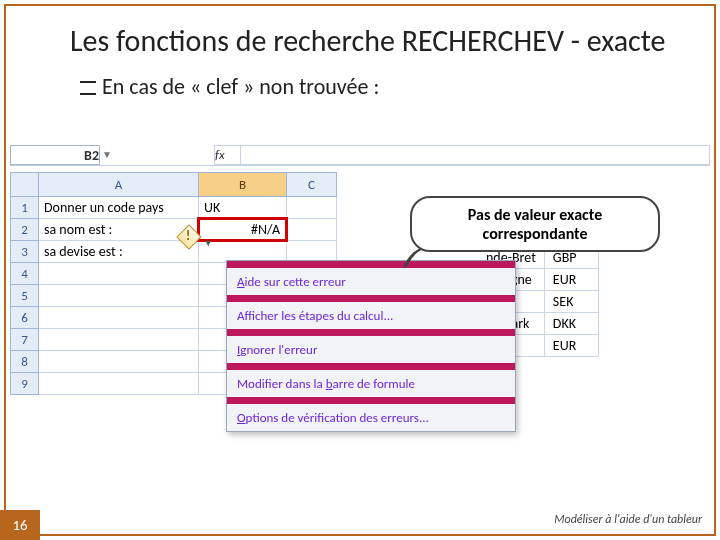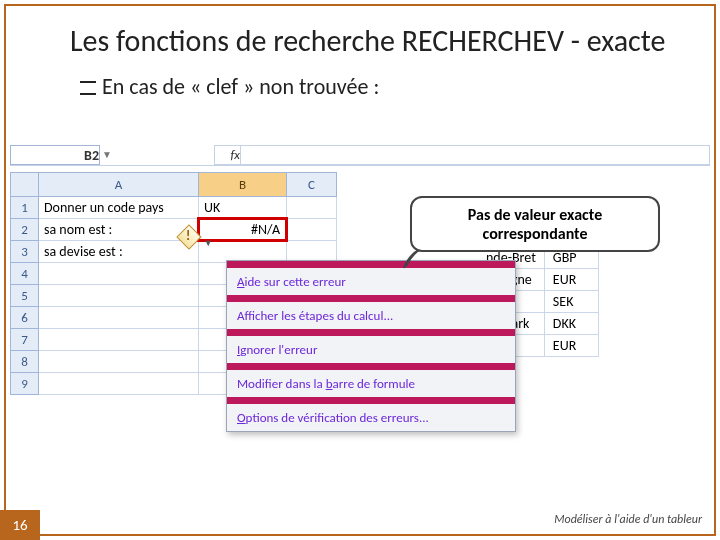--- a/index.html
+++ b/index.html
@@ -6,42 +6,42 @@
   body { width: 720px; height: 540px; font-family: Calibri, Arial, sans-serif; background: #fff; position: relative; overflow: hidden; }
   .frame { position: absolute; top: 4px; left: 4px; right: 4px; bottom: 4px; border: 2px solid #b8651e; }
   .title { font-size: 30px; font-weight: 400; color: #222; padding: 24px 0 0 70px; line-height: 1.15; }
   .subtitle { font-size: 22px; color: #222; padding: 14px 0 0 80px; }
   .subtitle::before { content: ""; display: inline-block; width: 16px; height: 10px; border-top: 2px solid #222; border-bottom: 2px solid #222; margin-right: 6px; vertical-align: middle; }
   .sheet { position: absolute; top: 144px; left: 10px; right: 10px; height: 300px; }
   .formula-row { display: flex; align-items: center; height: 22px; background: #fff; border-bottom: 1px solid #c5d2e6; font-size: 14px; }
   .namebox { width: 90px; text-align: right; border: 1px solid #a3b5d6; background: #fff; height: 20px; line-height: 20px; font-weight: 600; color: #333; }
   .nb-arrow { width: 14px; text-align: center; color: #777; font-size: 10px; }
   .fx-area { flex: 1; display: flex; align-items: center; border: 1px solid #c5d2e6; height: 20px; }
-  .fx-btn { width: 26px; text-align: right; font-style: italic; font-size: 13px; color: #333; border-right: 1px solid #c5d2e6; height: 100%; line-height: 18px; }
+  .fx-btn { width: 26px; text-align: left; font-style: italic; font-size: 13px; color: #333; border-right: 1px solid #c5d2e6; height: 100%; line-height: 18px; }
   .fx-text { padding-left: 6px; font-size: 14px; color: #222; }
   .grid { position: relative; margin-top: 6px; }
   .grid-table { border-collapse: collapse; font-size: 14px; }
   .rowhead { background: #e4ecf7; border: 1px solid #9fb6d9; text-align: center; width: 28px; color: #3b5a8a; font-size: 13px; height: 22px; }
   .colhead { background: #e4ecf7; border: 1px solid #9fb6d9; text-align: center; color: #3b5a8a; font-size: 13px; height: 24px; }
   .colhead.active { background: #f8cf87; color: #5a3a0a; }
   .corner { background: #e4ecf7; border: 1px solid #9fb6d9; width: 28px; }
   .cell { border: 1px solid #cbd6e8; height: 22px; padding: 0 5px; background: #fff; white-space: nowrap; }
   .errcell { border: 3px solid #d10000; text-align: right; font-weight: 400; }
   .errdiamond { display: inline-block; width: 18px; height: 18px; border: 1px solid #c0902a; background: linear-gradient(#fffbe8,#f6e3a2); transform: rotate(45deg); position: relative; cursor: pointer; }
   .errdiamond span { position: absolute; transform: rotate(-45deg); left: 4px; top: 0px; font-weight: bold; color: #8a5a00; font-size: 13px; }
   .err-arrow { font-size: 9px; color: #555; vertical-align: middle; margin-left: 2px; }
   .menu { position: absolute; left: 216px; top: 88px; width: 290px; background: #f1f3f7; border: 1px solid #9aa6b8; box-shadow: 2px 3px 6px rgba(0,0,0,0.25); font-size: 13px; z-index: 5; }
   .menu .hdr { padding: 6px 10px; font-weight: 600; color: #1a3a7a; background: #f6f8fb; }
   .menu .itm { padding: 6px 10px; border-top: 7px solid #be185d; cursor: pointer; color: #6d28d9; }
   .menu .u { text-decoration: underline; }
   .right-table { position: absolute; left: 468px; top: 30px; border-collapse: collapse; font-size: 14px; }
   .right-table th { background: #fff; border: 1px solid #cbd6e8; padding: 2px 8px; font-weight: 400; }
   .right-table td { border: 1px solid #cbd6e8; padding: 2px 8px; height: 22px; }
   .right-table .clip { border-left: none; }
-  .callout { position: absolute; left: 400px; top: 24px; width: 250px; height: 56px; background: #fff; border: 2px solid #444; border-radius: 12px; z-index: 8; display: flex; align-items: center; justify-content: center; text-align: center; font-size: 16px; font-weight: 600; line-height: 1.2; padding: 4px 10px; }
+  .callout { position: absolute; left: 400px; top: 24px; width: 250px; height: 56px; background: #fff; border: 2px solid #444; border-radius: 20px; z-index: 8; display: flex; align-items: center; justify-content: center; text-align: center; font-size: 16px; font-weight: 600; line-height: 1.2; padding: 4px 10px; }
   .callout-tail { position: absolute; left: 392px; top: 72px; width: 34px; height: 26px; z-index: 7; }
   .footer-num { position: absolute; left: 0; bottom: 0; width: 40px; height: 30px; background: #b8651e; color: #fff; font-size: 15px; display: flex; align-items: center; justify-content: center; }
   .footer-txt { position: absolute; right: 18px; bottom: 14px; font-size: 12px; font-style: italic; color: #444; text-align: right; width: 150px; line-height: 1.2; margin-top: 40px; }
 </style>
 </head>
 <body>
 
 <div class="frame"></div>
 
 <h1 class="title">Les fonctions de recherche RECHERCHEV - exacte</h1>

